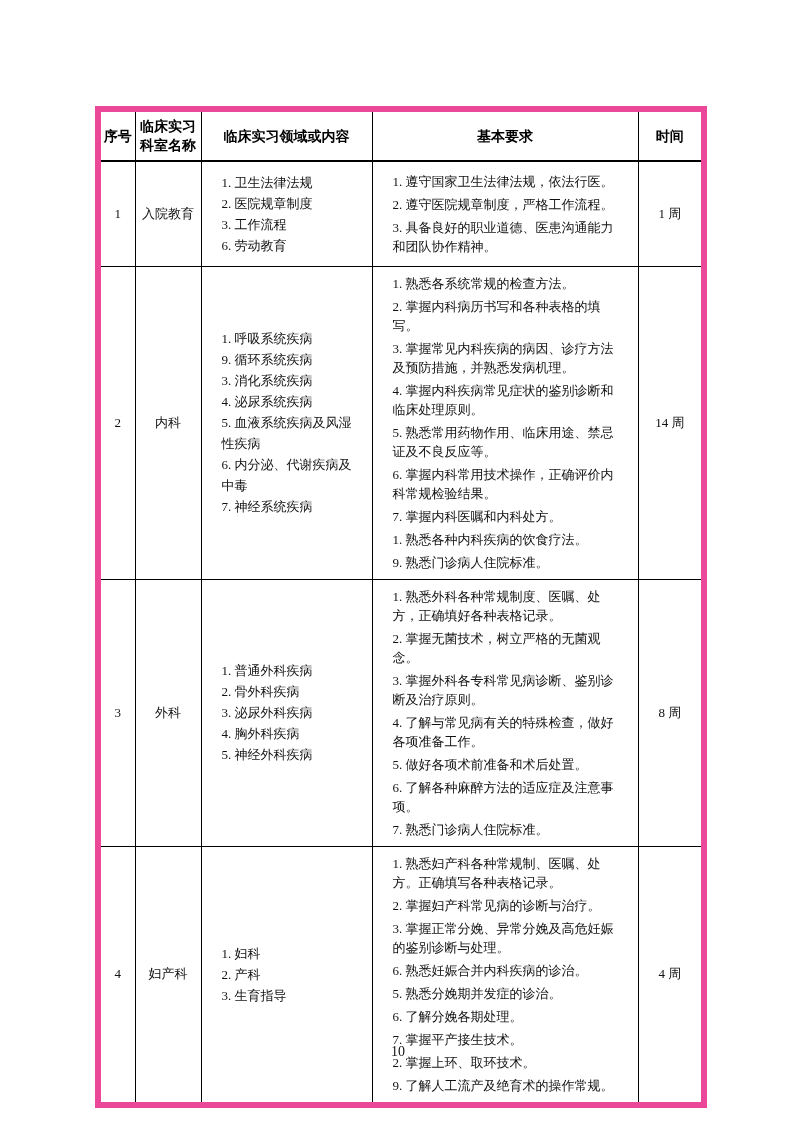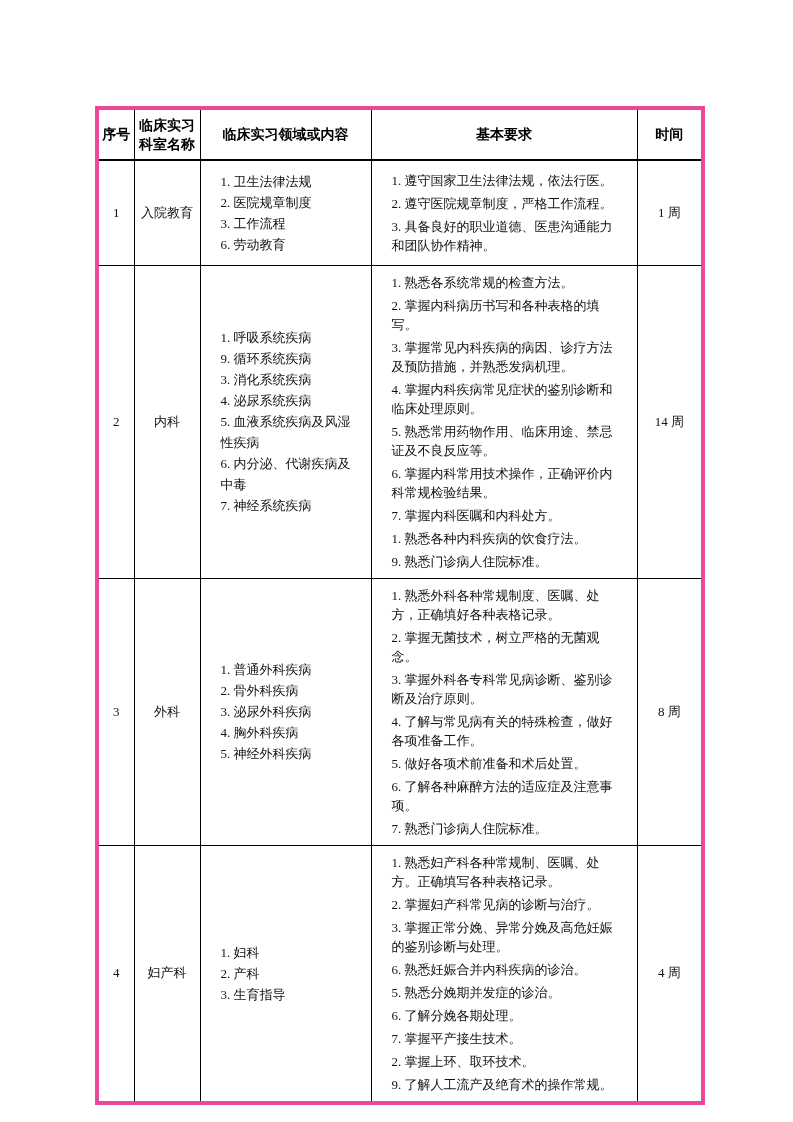--- a/index.html
+++ b/index.html
@@ -16,21 +16,21 @@
     color: #111111;
     overflow: hidden;
   }
   table.schedule {
     position: absolute;
     left: 95px;
     top: 106px;
     width: 606px;
     border-collapse: collapse;
     table-layout: fixed;
-    border: 4px solid #ec4899;
+    border: 6px solid #ec4899;
   }
   table.schedule th,
   table.schedule td {
     border: 1px solid #000000;
     vertical-align: middle;
     overflow: hidden;
   }
   table.schedule thead th {
     border-bottom: 2px solid #000000;
     font-family: "Liberation Sans", "DejaVu Sans", sans-serif;
@@ -175,14 +175,15 @@
             <div class="req-item">6. 了解分娩各期处理。</div>
             <div class="req-item">7. 掌握平产接生技术。</div>
             <div class="req-item">2. 掌握上环、取环技术。</div>
             <div class="req-item">9. 了解人工流产及绝育术的操作常规。</div>
           </td>
         <td class="c-time">4 周</td>
       </tr>
     </tbody>
   </table>
 
+  <div class="pageno">10</div>
 
 </div>
 
 </body></html>

